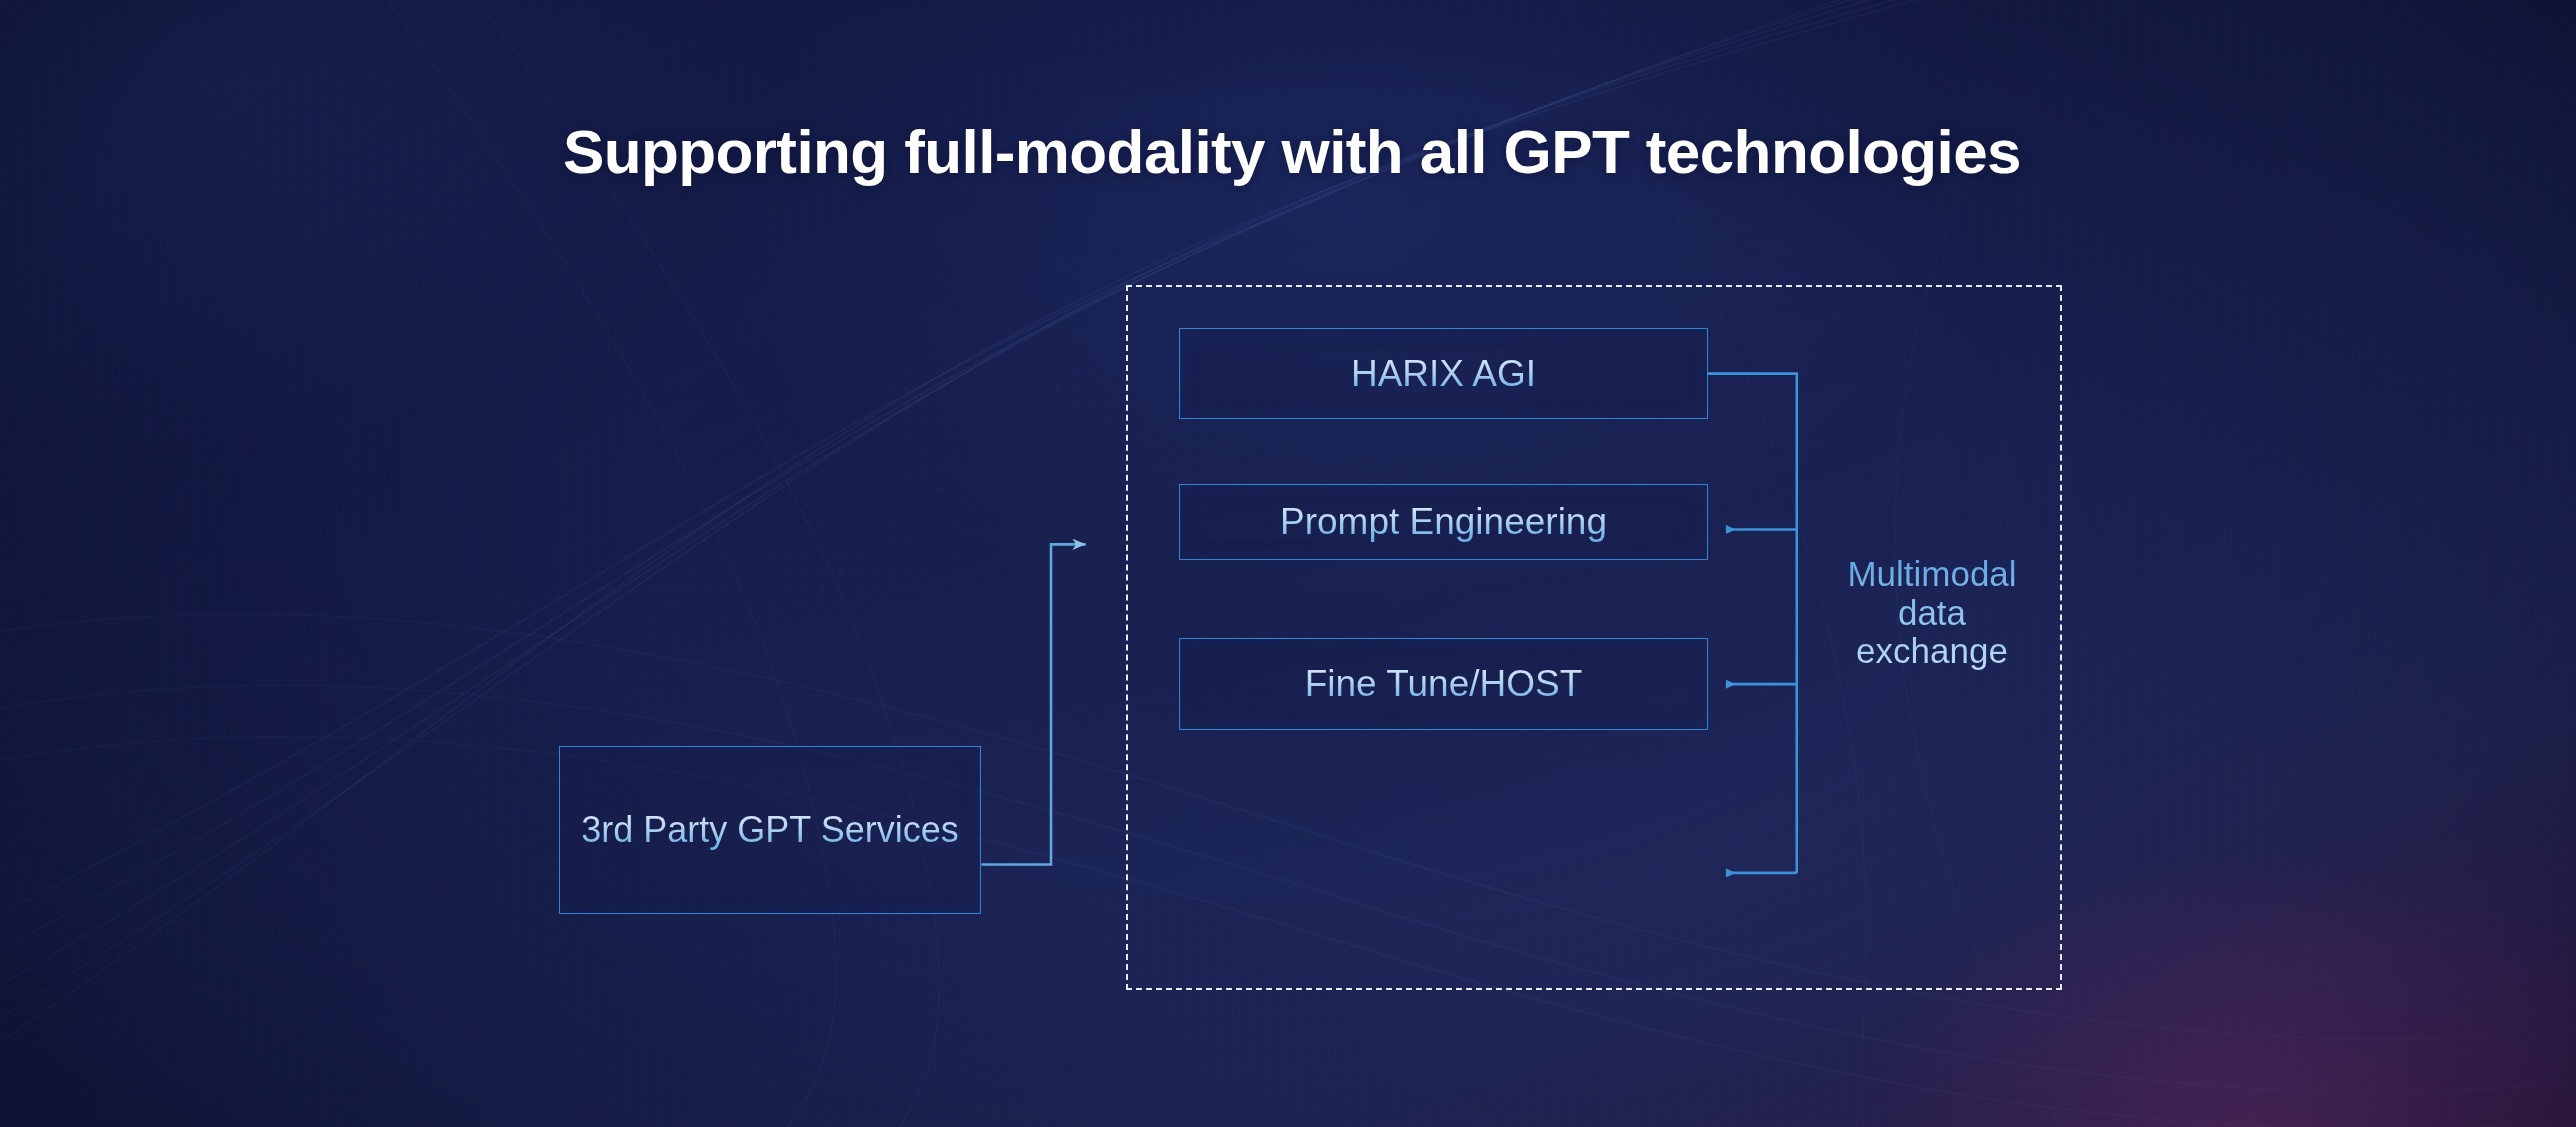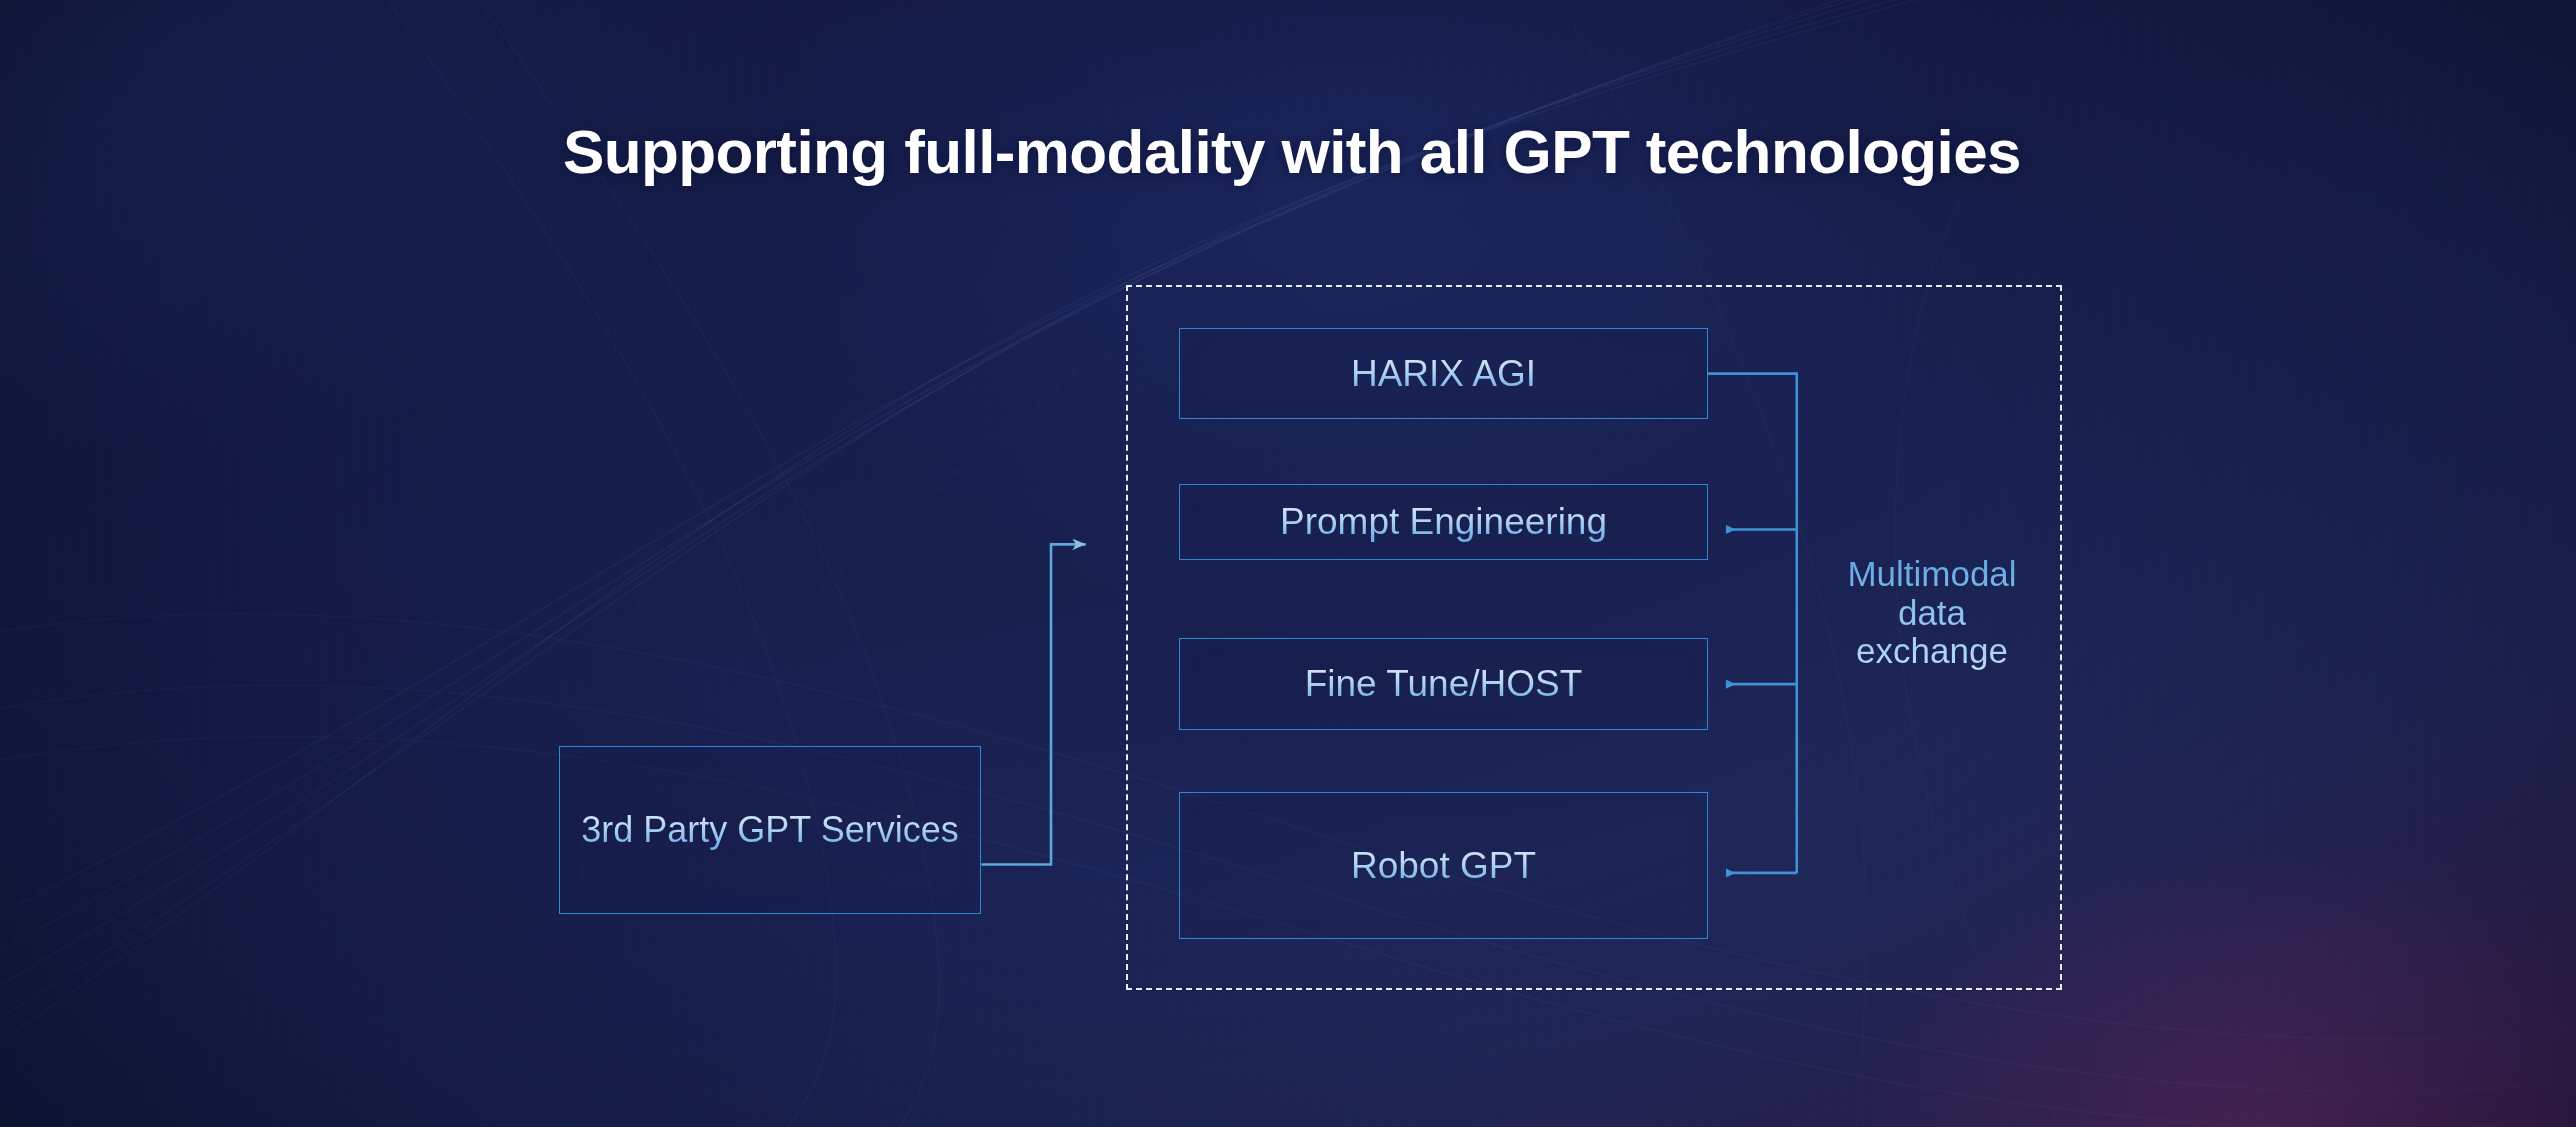--- a/index.html
+++ b/index.html
@@ -193,23 +193,20 @@
     </div>
 
     <div class="node" id="node-prompt">
       <span class="label">Prompt Engineering</span>
     </div>
 
     <div class="node" id="node-finetune">
       <span class="label">Fine Tune/HOST</span>
     </div>
 
-    <div class="node" id="node-robotgpt">
-      <span class="label">Robot GPT</span>
-    </div>
 
     <div class="node" id="node-thirdparty">
       <span class="label">
         <span>3rd Party GPT</span>
         <span>Services</span>
       </span>
     </div>
 
     <div class="exchange-label">
       <span>Multimodal</span>

